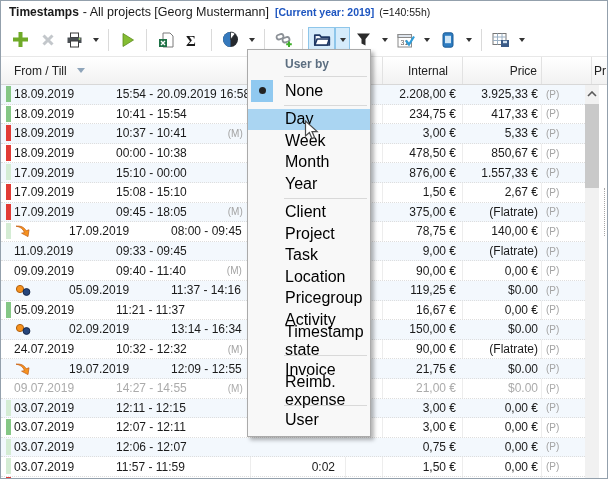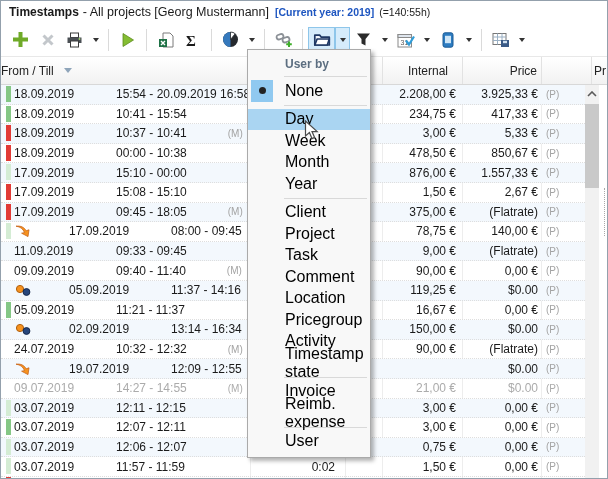--- a/index.html
+++ b/index.html
@@ -237,21 +237,21 @@
               <rect x="9" y="8" width="8" height="7" fill="#3a5a86"></rect>
               <rect x="11" y="8.8" width="4" height="2.4" fill="#cfe0f0"></rect>
             </svg>
           </span>
         </div>
         <div class="tb-arrow"></div>
       </div>
     </div>
 
   <div class="theader">
-    <div class="th-cell" style="left:0;width:250px;">
+    <div class="th-cell" style="left:0;width:250px;padding-left:13px;">
       <span>From / Till</span>
       <span class="sort-desc"></span>
     </div>
     <div class="th-cell" style="left:250px;width:95px;"></div>
     <div class="th-cell" style="left:345px;width:37px;"></div>
     <div class="th-cell" style="left:382px;width:80px;justify-content:flex-end;padding-right:14px;">
       <span>Internal</span>
     </div>
     <div class="th-cell" style="left:462px;width:79px;justify-content:flex-end;padding-right:4px;">
       <span>Price</span>
@@ -399,20 +399,21 @@
         <span class="cell-pflag">(P)</span>
       </div>
       <div class="row alt">
         <span class="icon row-icon">
           <svg width="18" height="14">
             <path d="M2 2.2c4.6.6 6.8 2.6 8.6 6.4l-3 .6 6.4 3.4 1-6.8-2.8 1C10.2 3.2 6.8 1.6 2 2.2z" fill="#f6921e" stroke="#c8651a" stroke-width="0.8"></path>
           </svg>
         </span>
         <span class="cell-date">19.07.2019</span>
         <span class="cell-time">12:09 - 12:55</span>
+        <span class="cell-internal">21,75 €</span>
         <span class="cell-price">$0.00</span>
         <span class="cell-pflag">(P)</span>
       </div>
       <div class="row gray">
         <span class="cell-date">09.07.2019</span>
         <span class="cell-time">14:27 - 14:55</span>
         <span class="m-flag">(M)</span>
         <span class="cell-internal">21,00 €</span>
         <span class="cell-price">$0.00</span>
         <span class="cell-pflag">(P)</span>
@@ -492,23 +493,20 @@
         <div class="menu-item">
           <span>Client</span>
         </div>
         <div class="menu-item">
           <span>Project</span>
         </div>
         <div class="menu-item">
           <span>Task</span>
         </div>
         <div class="menu-item">
-          <span>Comment</span>
-        </div>
-        <div class="menu-item">
           <span>Location</span>
         </div>
         <div class="menu-item">
           <span>Pricegroup</span>
         </div>
         <div class="menu-item">
           <span>Activity</span>
         </div>
         <div class="menu-item">
           <span>Timestamp state</span>

